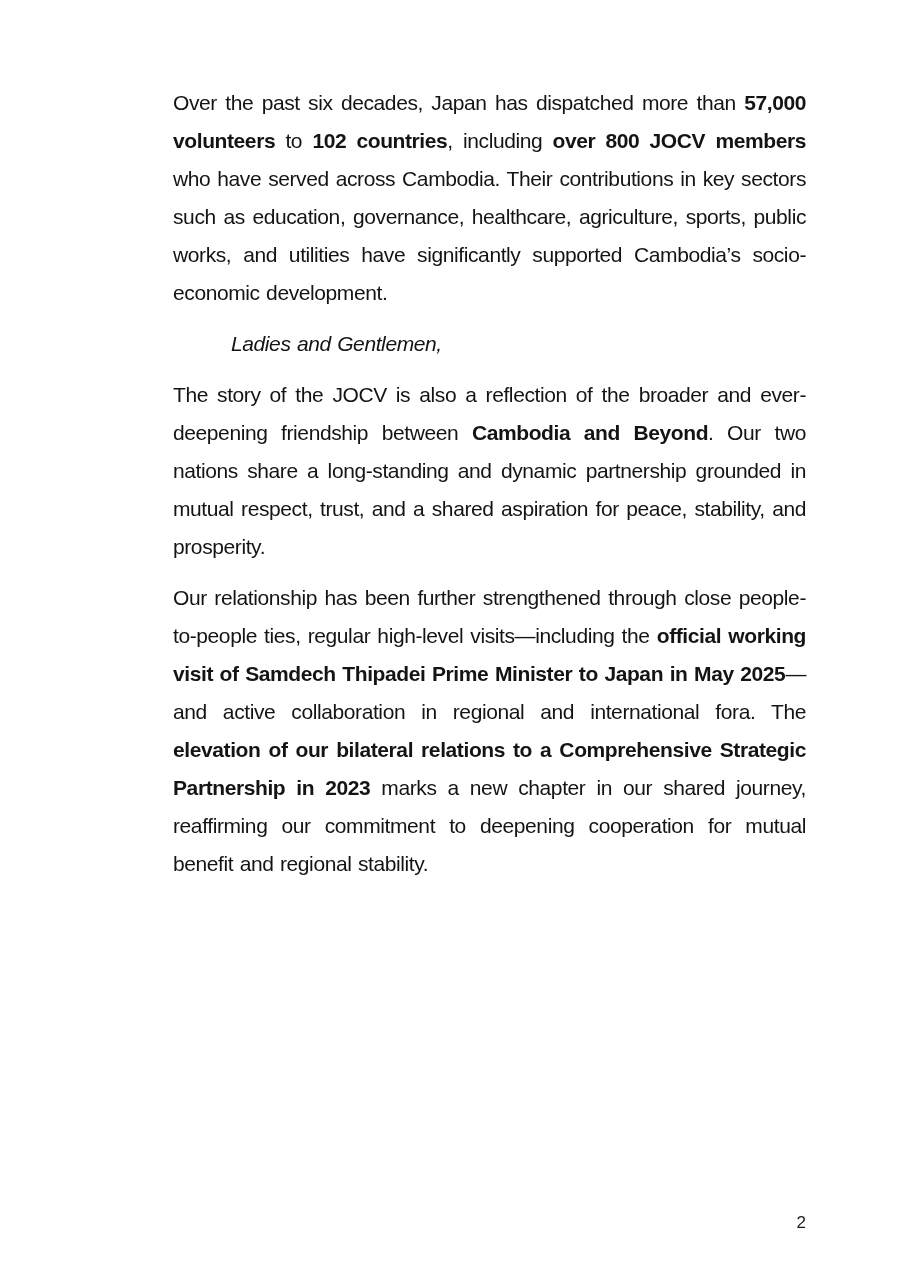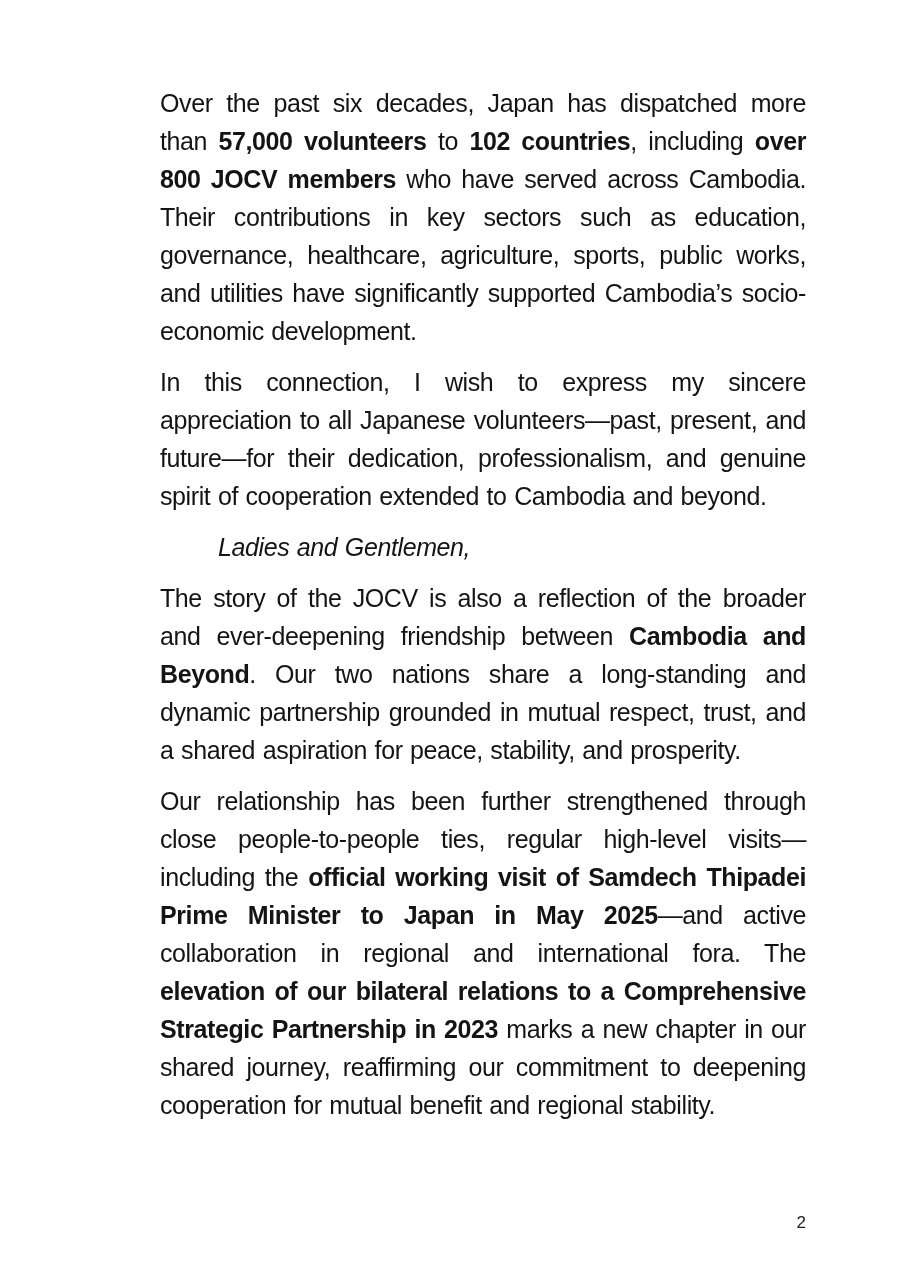--- a/index.html
+++ b/index.html
@@ -16,23 +16,23 @@
     font-family: "Liberation Sans", "DejaVu Sans", sans-serif;
     color: #141414;
   }
   .content {
     position: absolute;
     left: 160px;
     top: 84px;
     width: 646px;
   }
   .para {
-    font-size: 25px;
+    font-size: 21px;
     line-height: 38px;
-    margin: 0 0 13px 0;
+    margin: 0 0 13px 13px;
     text-align: justify;
     text-align-last: left;
     -moz-text-align-last: left;
     letter-spacing: -0.4px;
     word-spacing: 1px;
   }
   .para .bold {
     font-weight: bold;
   }
   .para .italic {
@@ -54,19 +54,18 @@
     color: #1c1c1c;
     letter-spacing: 0;
   }
 </style>
 </head>
 <body>
 
 <div class="page">
   <div class="content">
       <p class="para body"><span>Over the past six decades, Japan has dispatched more than </span><span class="bold">57,000 volunteers</span><span> to </span><span class="bold">102 countries</span><span>, including </span><span class="bold">over 800 JOCV members</span><span> who have served across Cambodia. Their contributions in key sectors such as education, governance, healthcare, agriculture, sports, public works, and utilities have significantly supported Cambodia’s socio-economic development.</span></p>
-      <p class="para body"><span>In this connection, I wish to express my sincere appreciation to all Japanese volunteers—past, present, and future—for their dedication, professionalism, and genuine spirit of cooperation extended to Cambodia and beyond.</span></p>
       <p class="para salutation"><span class="italic">Ladies and Gentlemen,</span></p>
       <p class="para body"><span>The story of the JOCV is also a reflection of the broader and ever-deepening friendship between </span><span class="bold">Cambodia and Beyond</span><span>. Our two nations share a long-standing and dynamic partnership grounded in mutual respect, trust, and a shared aspiration for peace, stability, and prosperity.</span></p>
       <p class="para body"><span>Our relationship has been further strengthened through close people-to-people ties, regular high-level visits—including the </span><span class="bold">official working visit of Samdech Thipadei Prime Minister to Japan in May 2025</span><span>—and active collaboration in regional and international fora. The </span><span class="bold">elevation of our bilateral relations to a Comprehensive Strategic Partnership in 2023</span><span> marks a new chapter in our shared journey, reaffirming our commitment to deepening cooperation for mutual benefit and regional stability.</span></p>
     </div>
   <div class="page-number">2</div>
 </div>
 
 </body></html>

